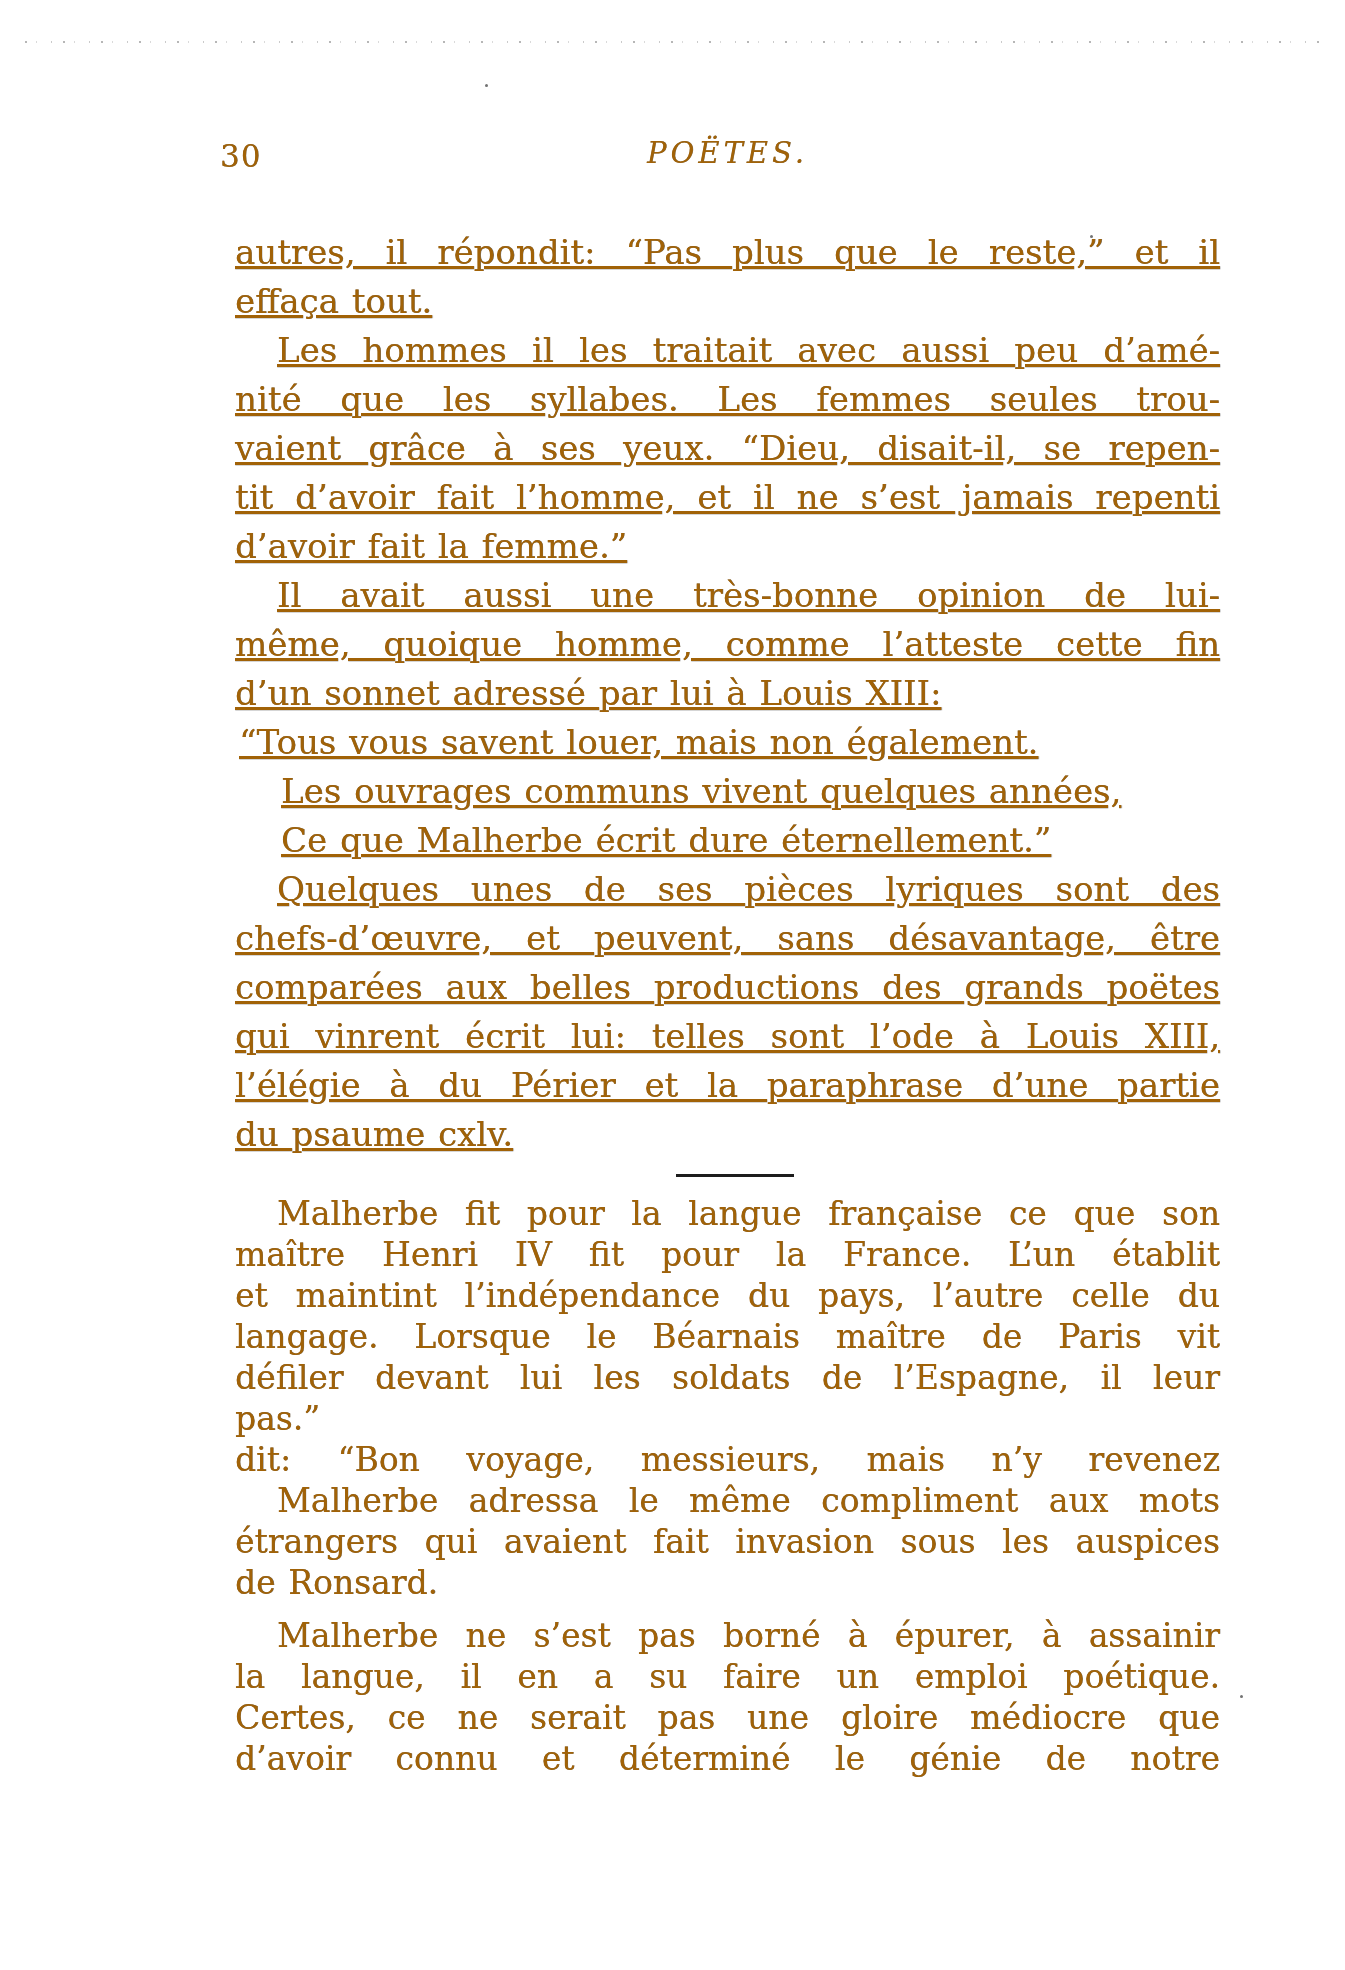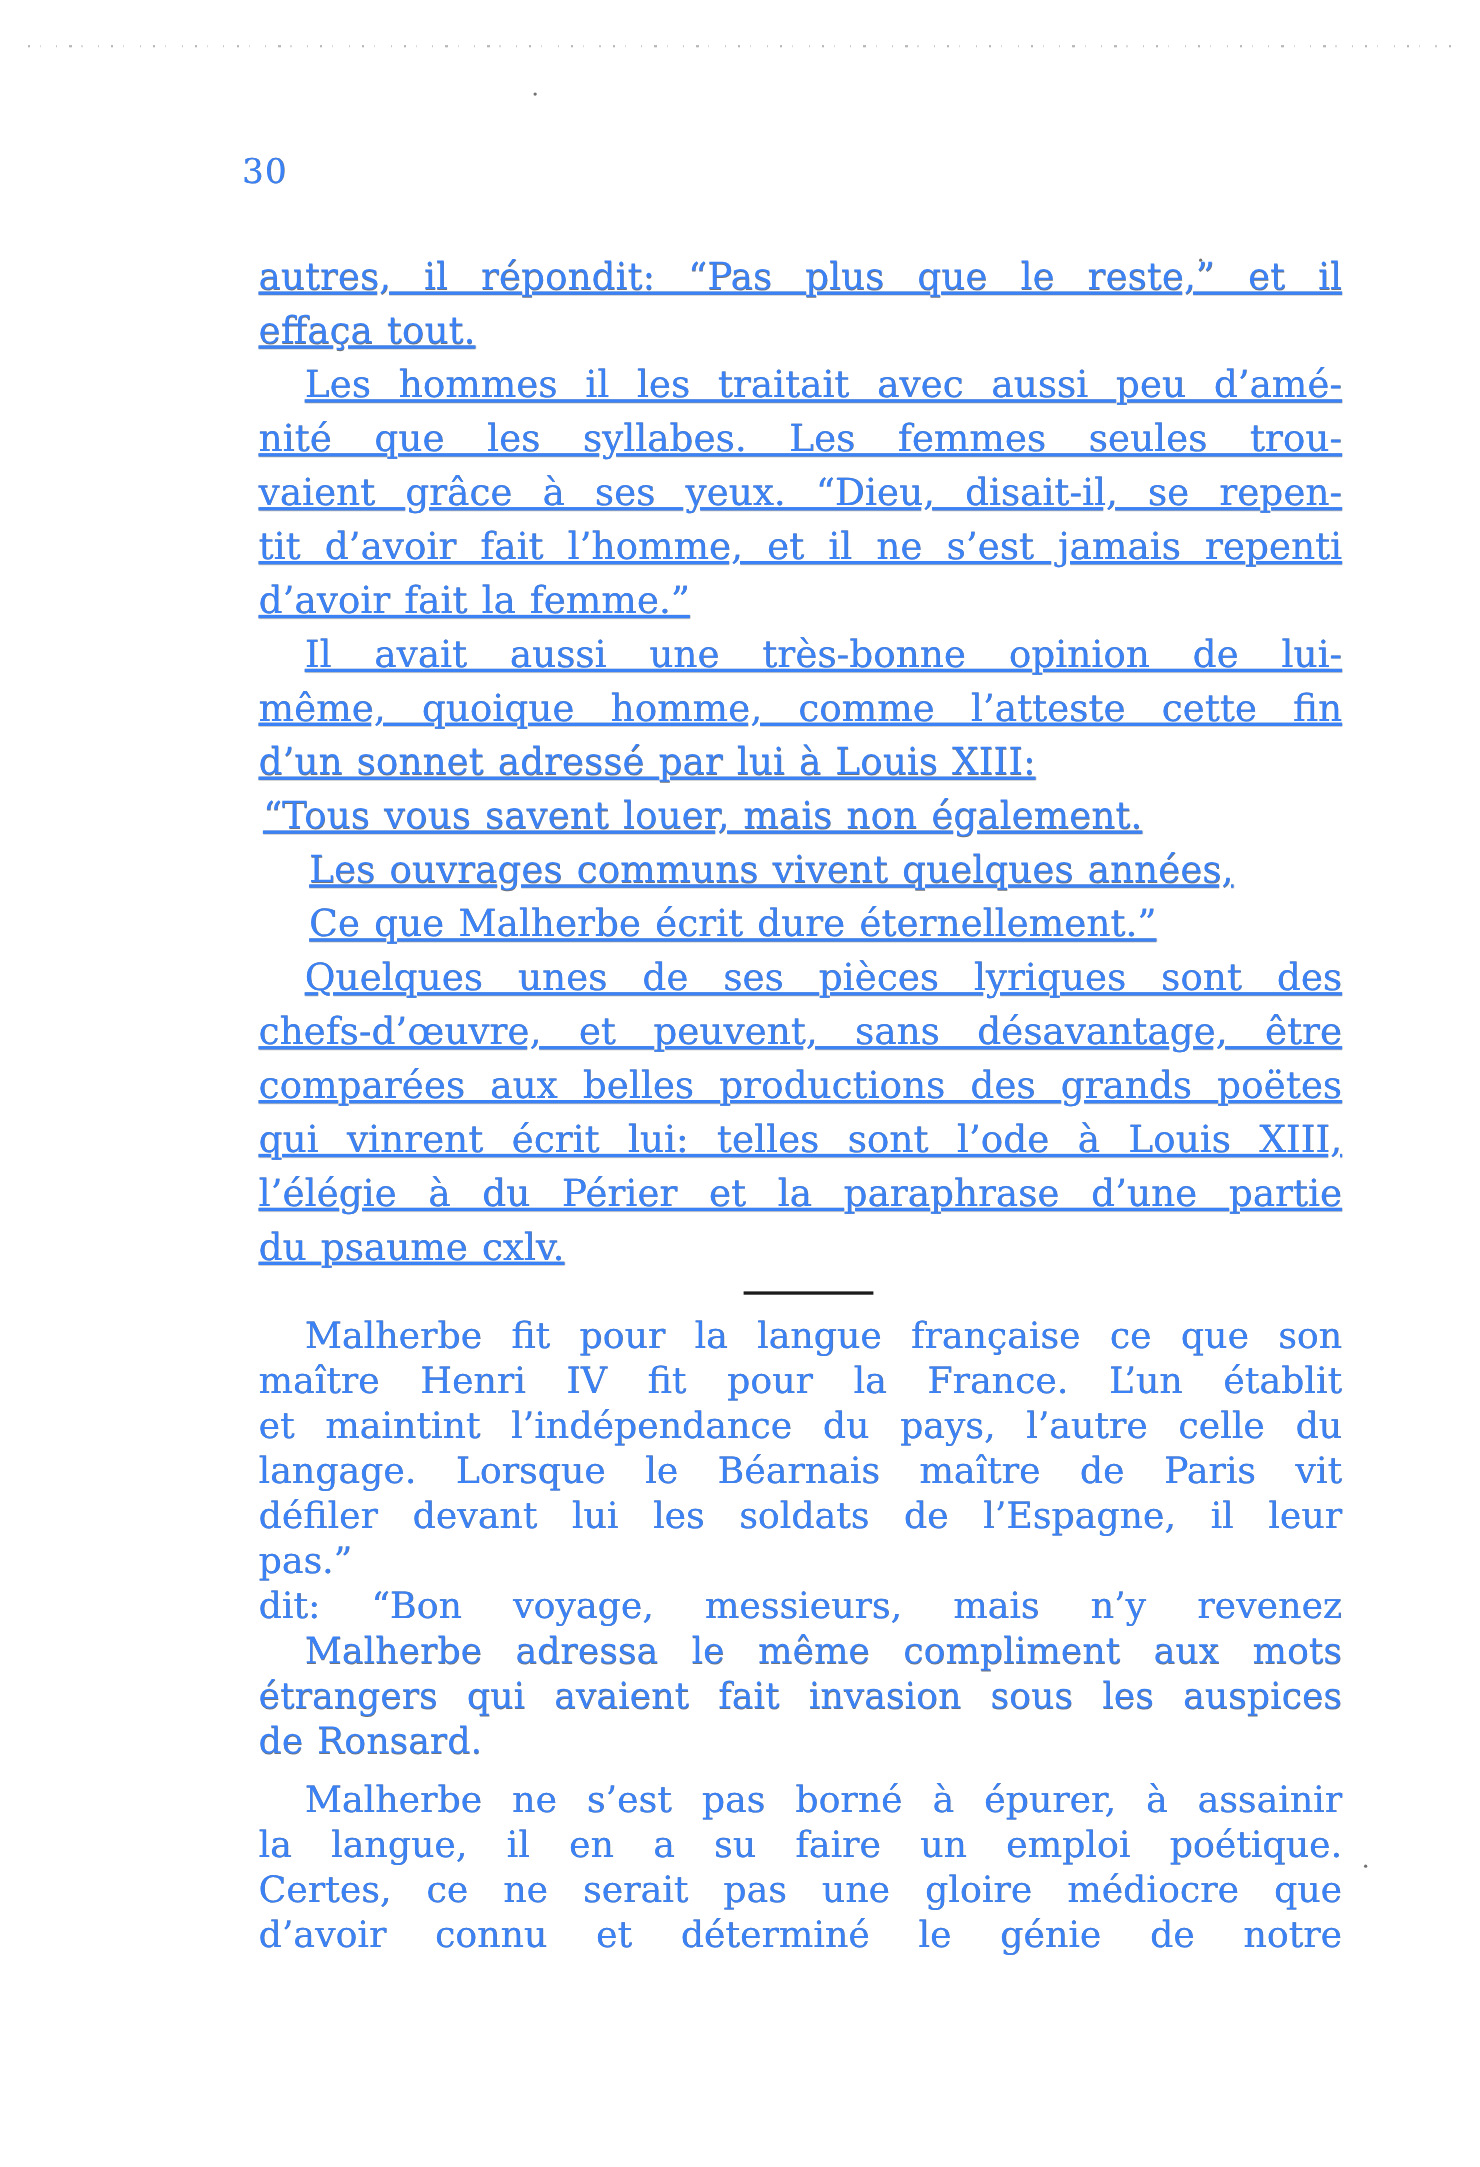--- a/index.html
+++ b/index.html
@@ -7,21 +7,21 @@
     padding: 0;
     background: #ffffff;
   }
   .page {
     position: relative;
     width: 1345px;
     height: 1970px;
     background: #ffffff;
     overflow: hidden;
     font-family: "DejaVu Serif", "Liberation Serif", serif;
-    color: #3b82f6;
+    color: #a16207;
   }
   
   .noise-top {
     position: absolute;
     top: 41px;
     left: 25px;
     width: 1295px;
     height: 2px;
     background-image: repeating-linear-gradient(
       to right,
@@ -124,20 +124,21 @@
 
 <div class="page">
 
   <div class="noise-top"></div>
   <div class="speck" style="top:84px; left:485px;"></div>
 
   <div class="speck" style="top:235px; left:1090px;"></div>
   <div class="speck" style="top:1695px; left:1240px;"></div>
 
   <div class="folio">30</div>
+  <div class="running-head">POËTES.</div>
 
   <div class="text-block">
 
     <div class="section-a">
 
       <p class="para">
         <span class="line">autres, il répondit: “Pas plus que le reste,” et il</span>
         <span class="line end">effaça tout.</span>
       </p>
 

